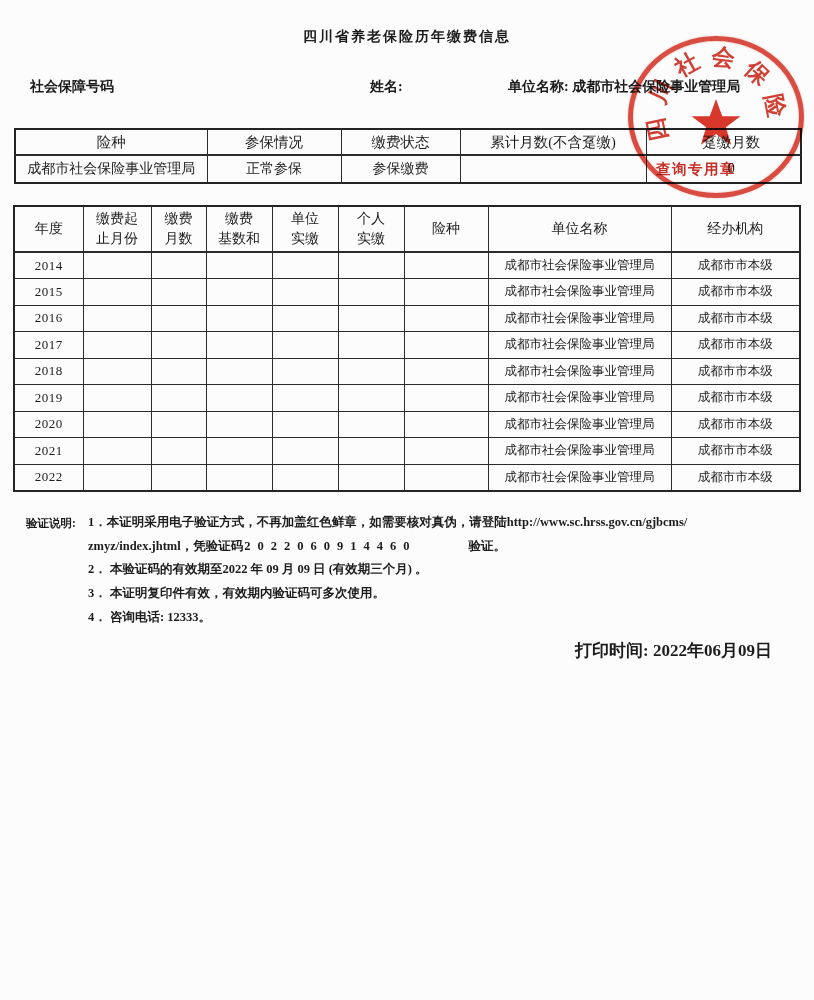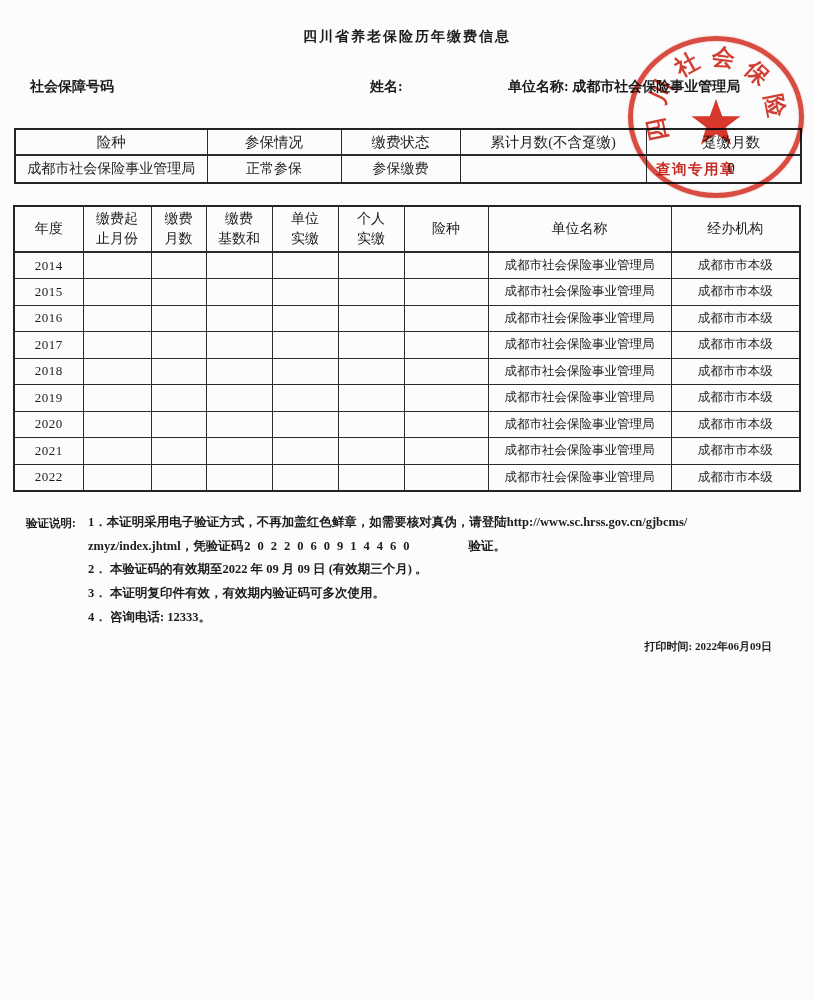--- a/index.html
+++ b/index.html
@@ -43,21 +43,21 @@
   #detail-table .c4 { width:66px; } #detail-table .c5 { width:66px; }
   #detail-table .c6 { width:84px; } #detail-table .c7 { width:183px; }
   #detail-table .c8 { width:129px; }
 
   .notes-label { position:absolute; left:26px; top:516px; font-size:11.5px; font-weight:bold; }
   .note-line { position:absolute; left:88px; font-size:12.5px; font-weight:bold; white-space:nowrap; }
   .nl1 { top:514px; } .nl2 { top:538px; } .nl3 { top:561px; } .nl4 { top:585px;text-align:center; } .nl5 { top:609px; }
   .verify-code { letter-spacing:7px; margin-left:1px;text-align:right; }
   .verify-suffix { margin-left:52px; }
 
-  .print-time { position:absolute; top:639px; right:42px; font-size:11px; font-weight:bold; }
+  .print-time { position:absolute; top:639px; right:42px; font-size:17px; font-weight:bold; }
 
   .seal {
     position:absolute; left:628px; top:36px; width:176px; height:162px;
     pointer-events:none; mix-blend-mode:multiply; z-index:5;
   }
   .seal-ring {
     position:absolute; inset:0; border-radius:50%;
     border:5px solid rgba(211,38,25,0.82);
     box-shadow:0 0 2px rgba(211,38,25,0.35), inset 0 0 2px rgba(211,38,25,0.35);
   }

